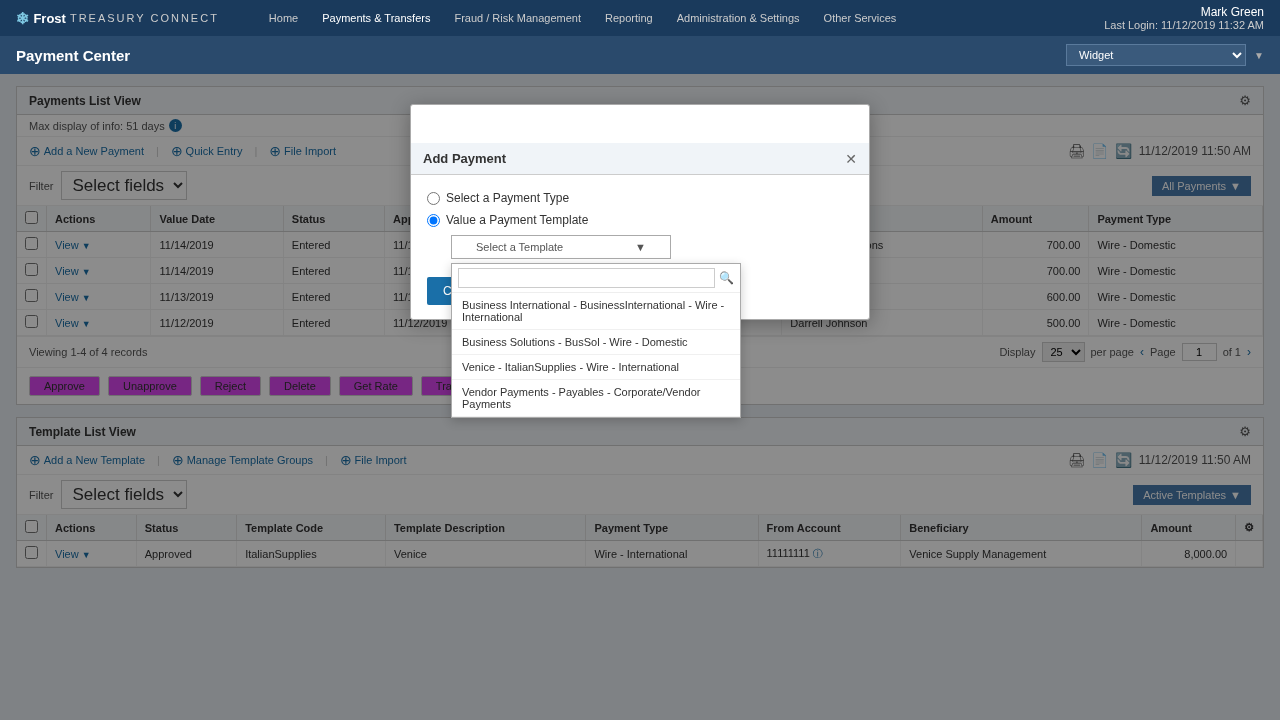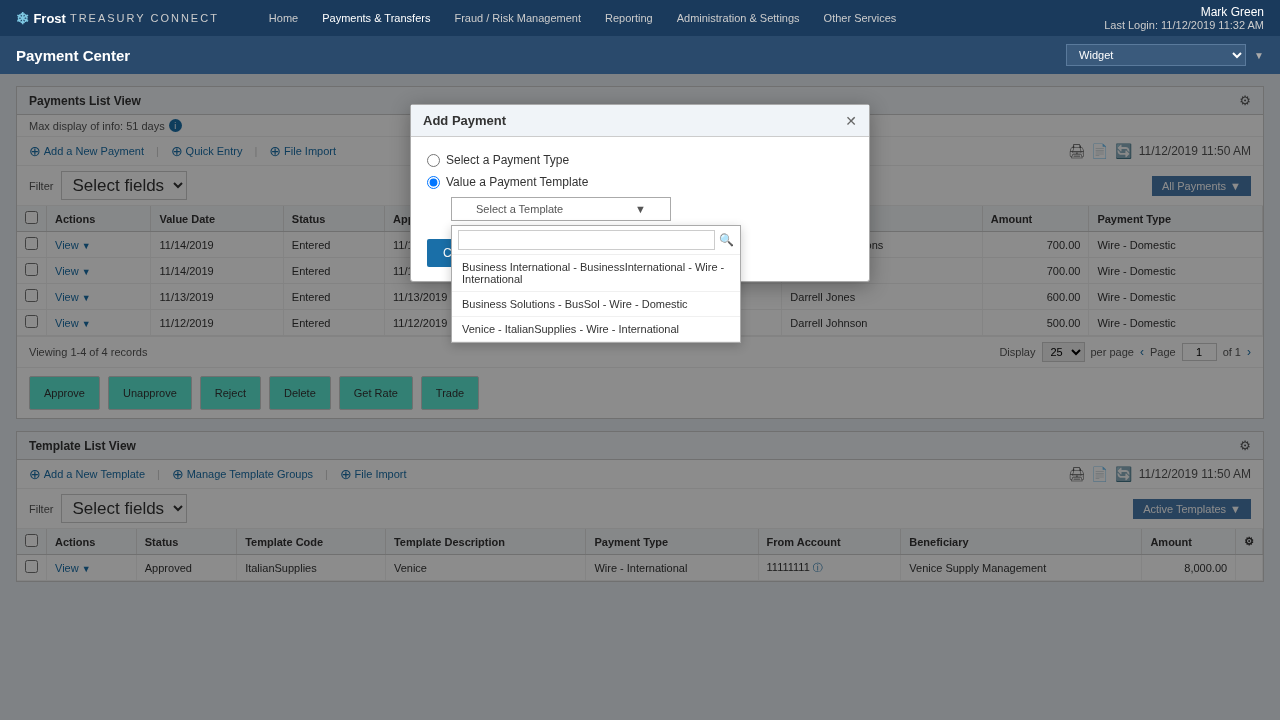--- a/index.html
+++ b/index.html
@@ -244,24 +244,24 @@
     .page-nav { color: #1a6fa8; cursor: pointer; font-size: 12px; }
 
     
     .bottom-buttons {
       display: flex;
       gap: 8px;
       padding: 8px 12px;
       border-top: 1px solid #eee;
     }
     .btn {
-      padding: 10px 14px;
+      padding: 3px 14px;
       font-size: 11px;
       border: 1px solid #ccc;
-      background: #5eead4;
+      background: #d946ef;
       color: #333;
       cursor: pointer;
       border-radius: 2px;
     }
     .toolbar-icon {
       color: #555;
       cursor: pointer;
       font-size: 14px;
     }
 
@@ -285,20 +285,21 @@
       width: 460px;
       box-shadow: 0 4px 20px rgba(0,0,0,0.3);
     }
     .modal-header {
       background: #f0f4f8;
       border-bottom: 1px solid #ccc;
       padding: 8px 12px;
       display: flex;
       align-items: center;
       justify-content: space-between;
+      margin-top: 38px;
     }
     .modal-title {
       font-size: 13px;
       font-weight: bold;
       color: #333;
     }
     .modal-close {
       cursor: pointer;
       color: #666;
       font-size: 14px;
@@ -714,20 +715,21 @@
             <span>▼</span>
           </button>
           <div class="dropdown-popup">
             <div class="dropdown-search-row">
               <input type="text" class="dropdown-search-input" placeholder="" style="">
               <span class="dropdown-search-icon">🔍</span>
             </div>
             <div class="dropdown-item">Business International - BusinessInternational - Wire - International</div>
             <div class="dropdown-item">Business Solutions - BusSol - Wire - Domestic</div>
             <div class="dropdown-item">Venice - ItalianSupplies - Wire - International</div>
+            <div class="dropdown-item">Vendor Payments - Payables - Corporate/Vendor Payments</div>
           </div>
         </div>
       </div>
       <div class="modal-footer">
         <button class="btn-primary">Continue</button>
         <button class="btn-secondary">Cancel</button>
       </div>
     </div>
   </div>
 

